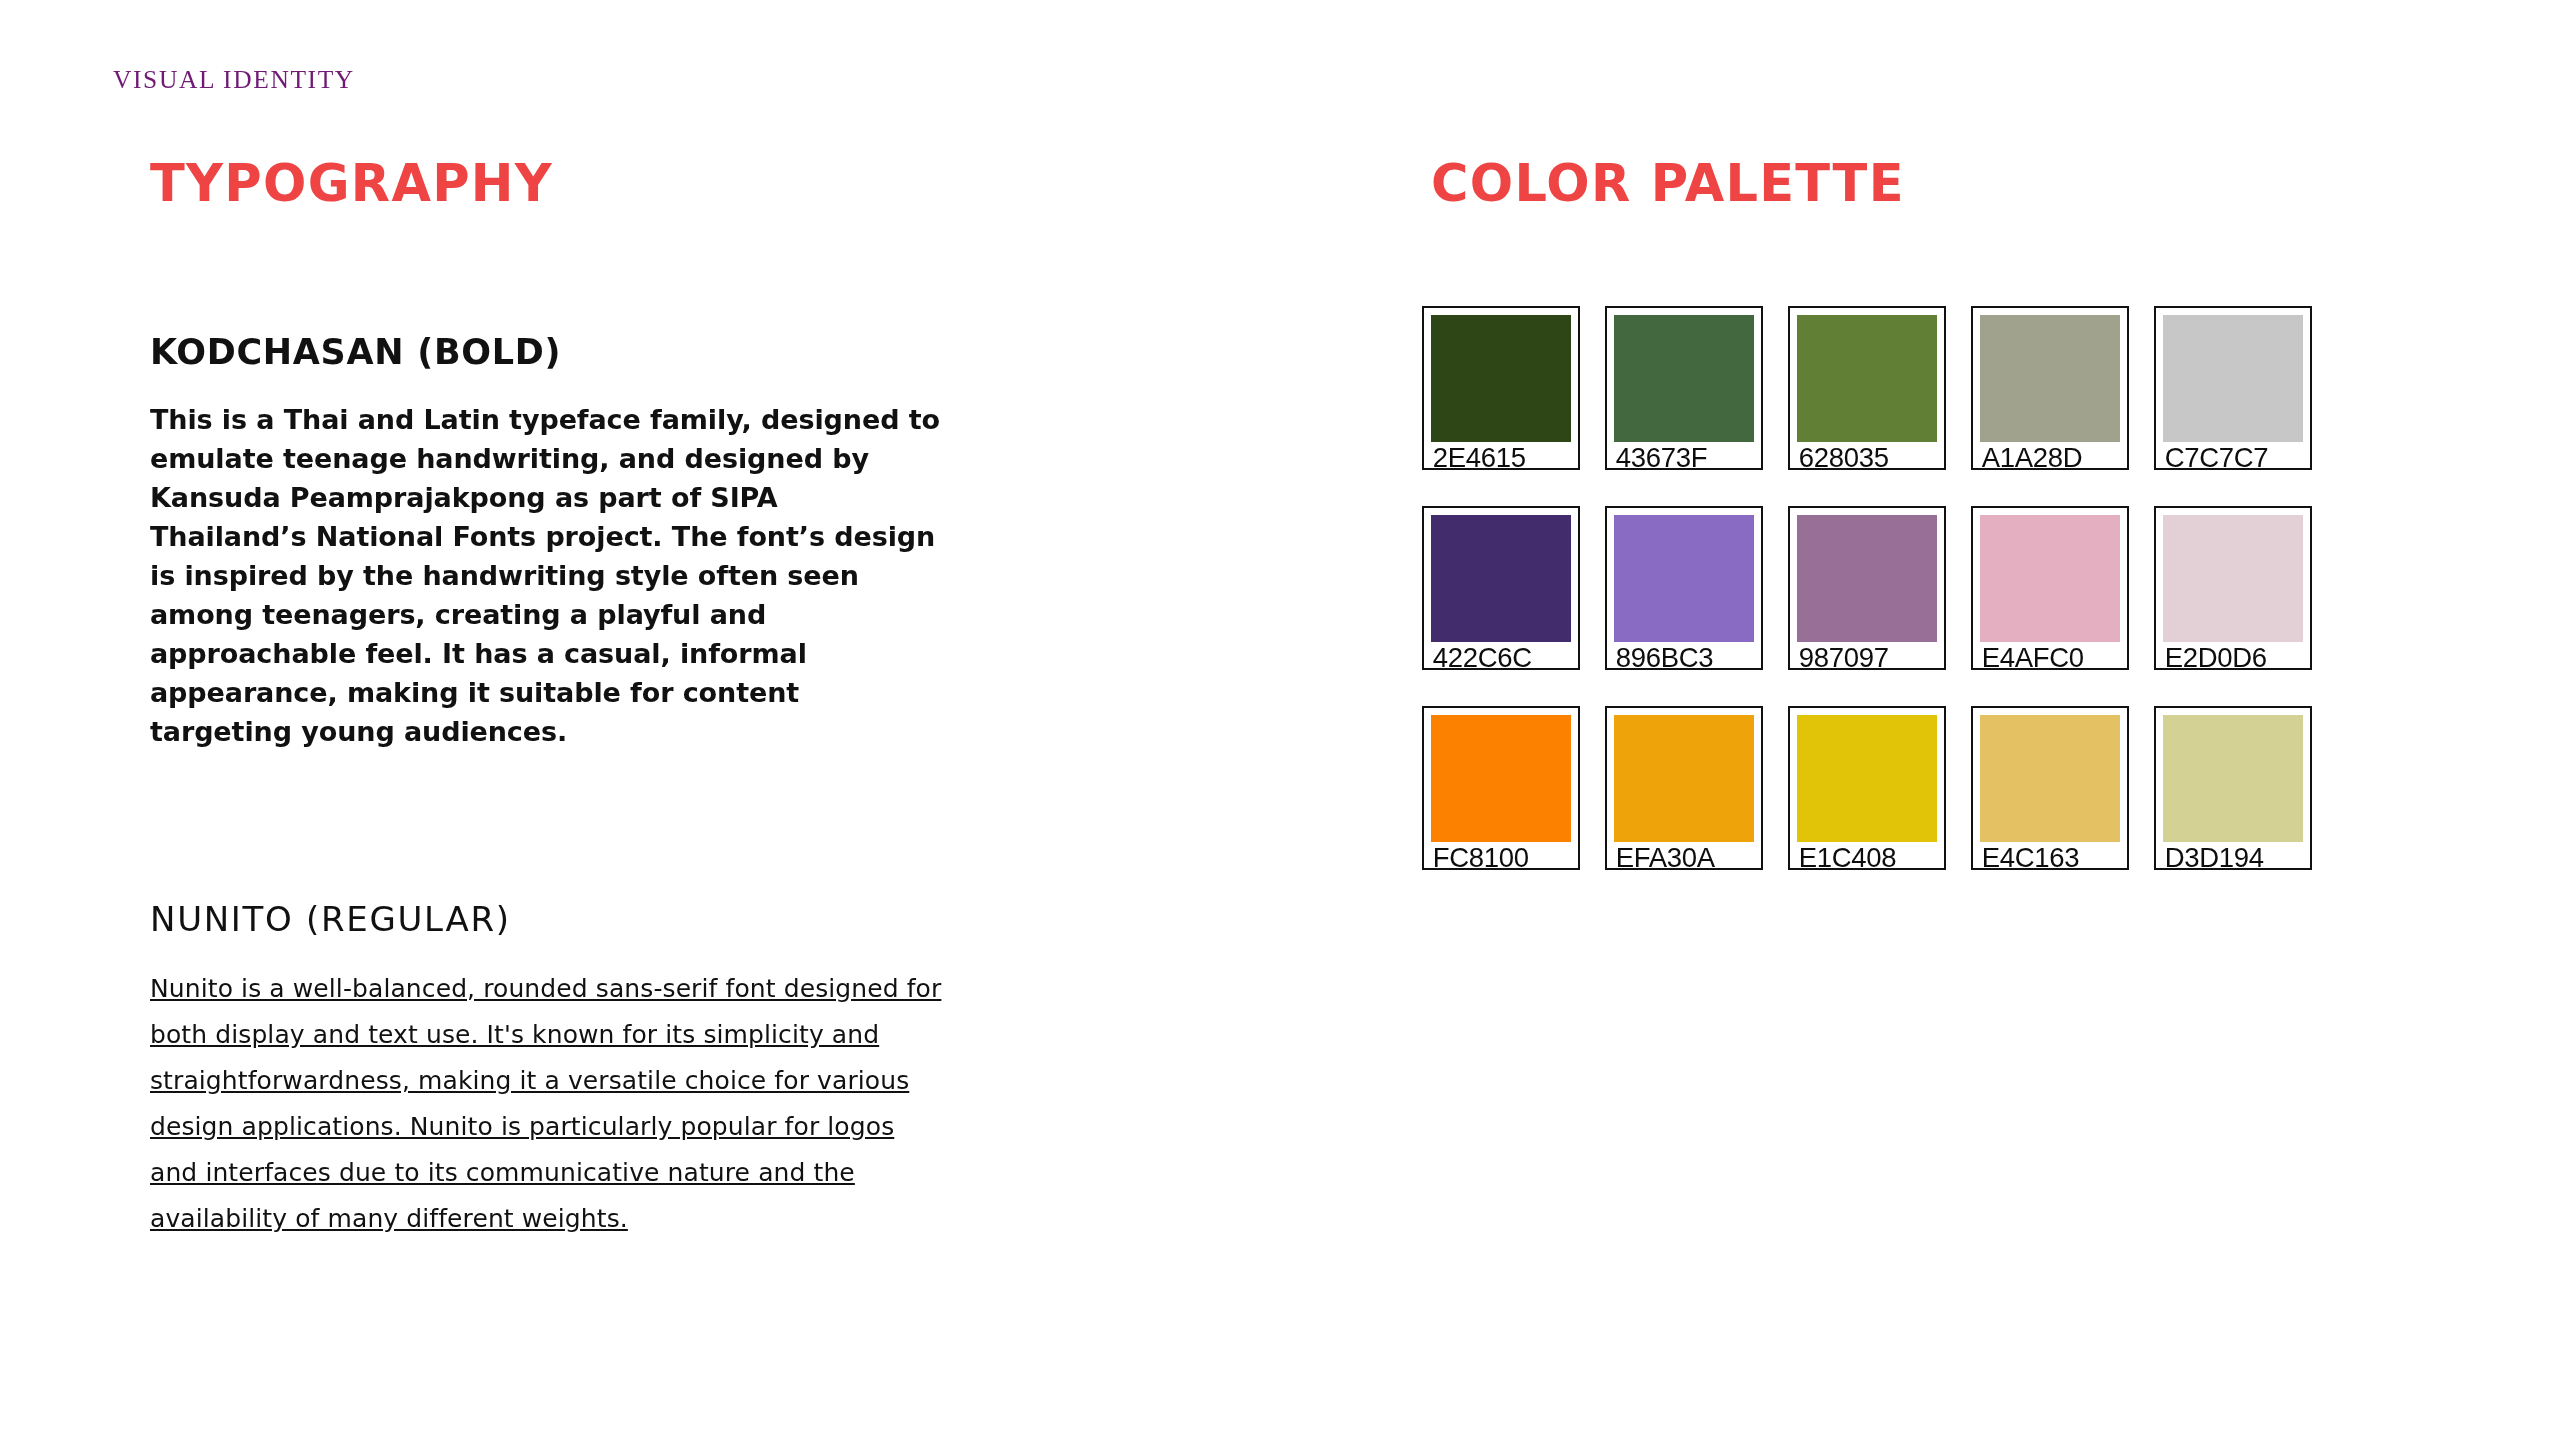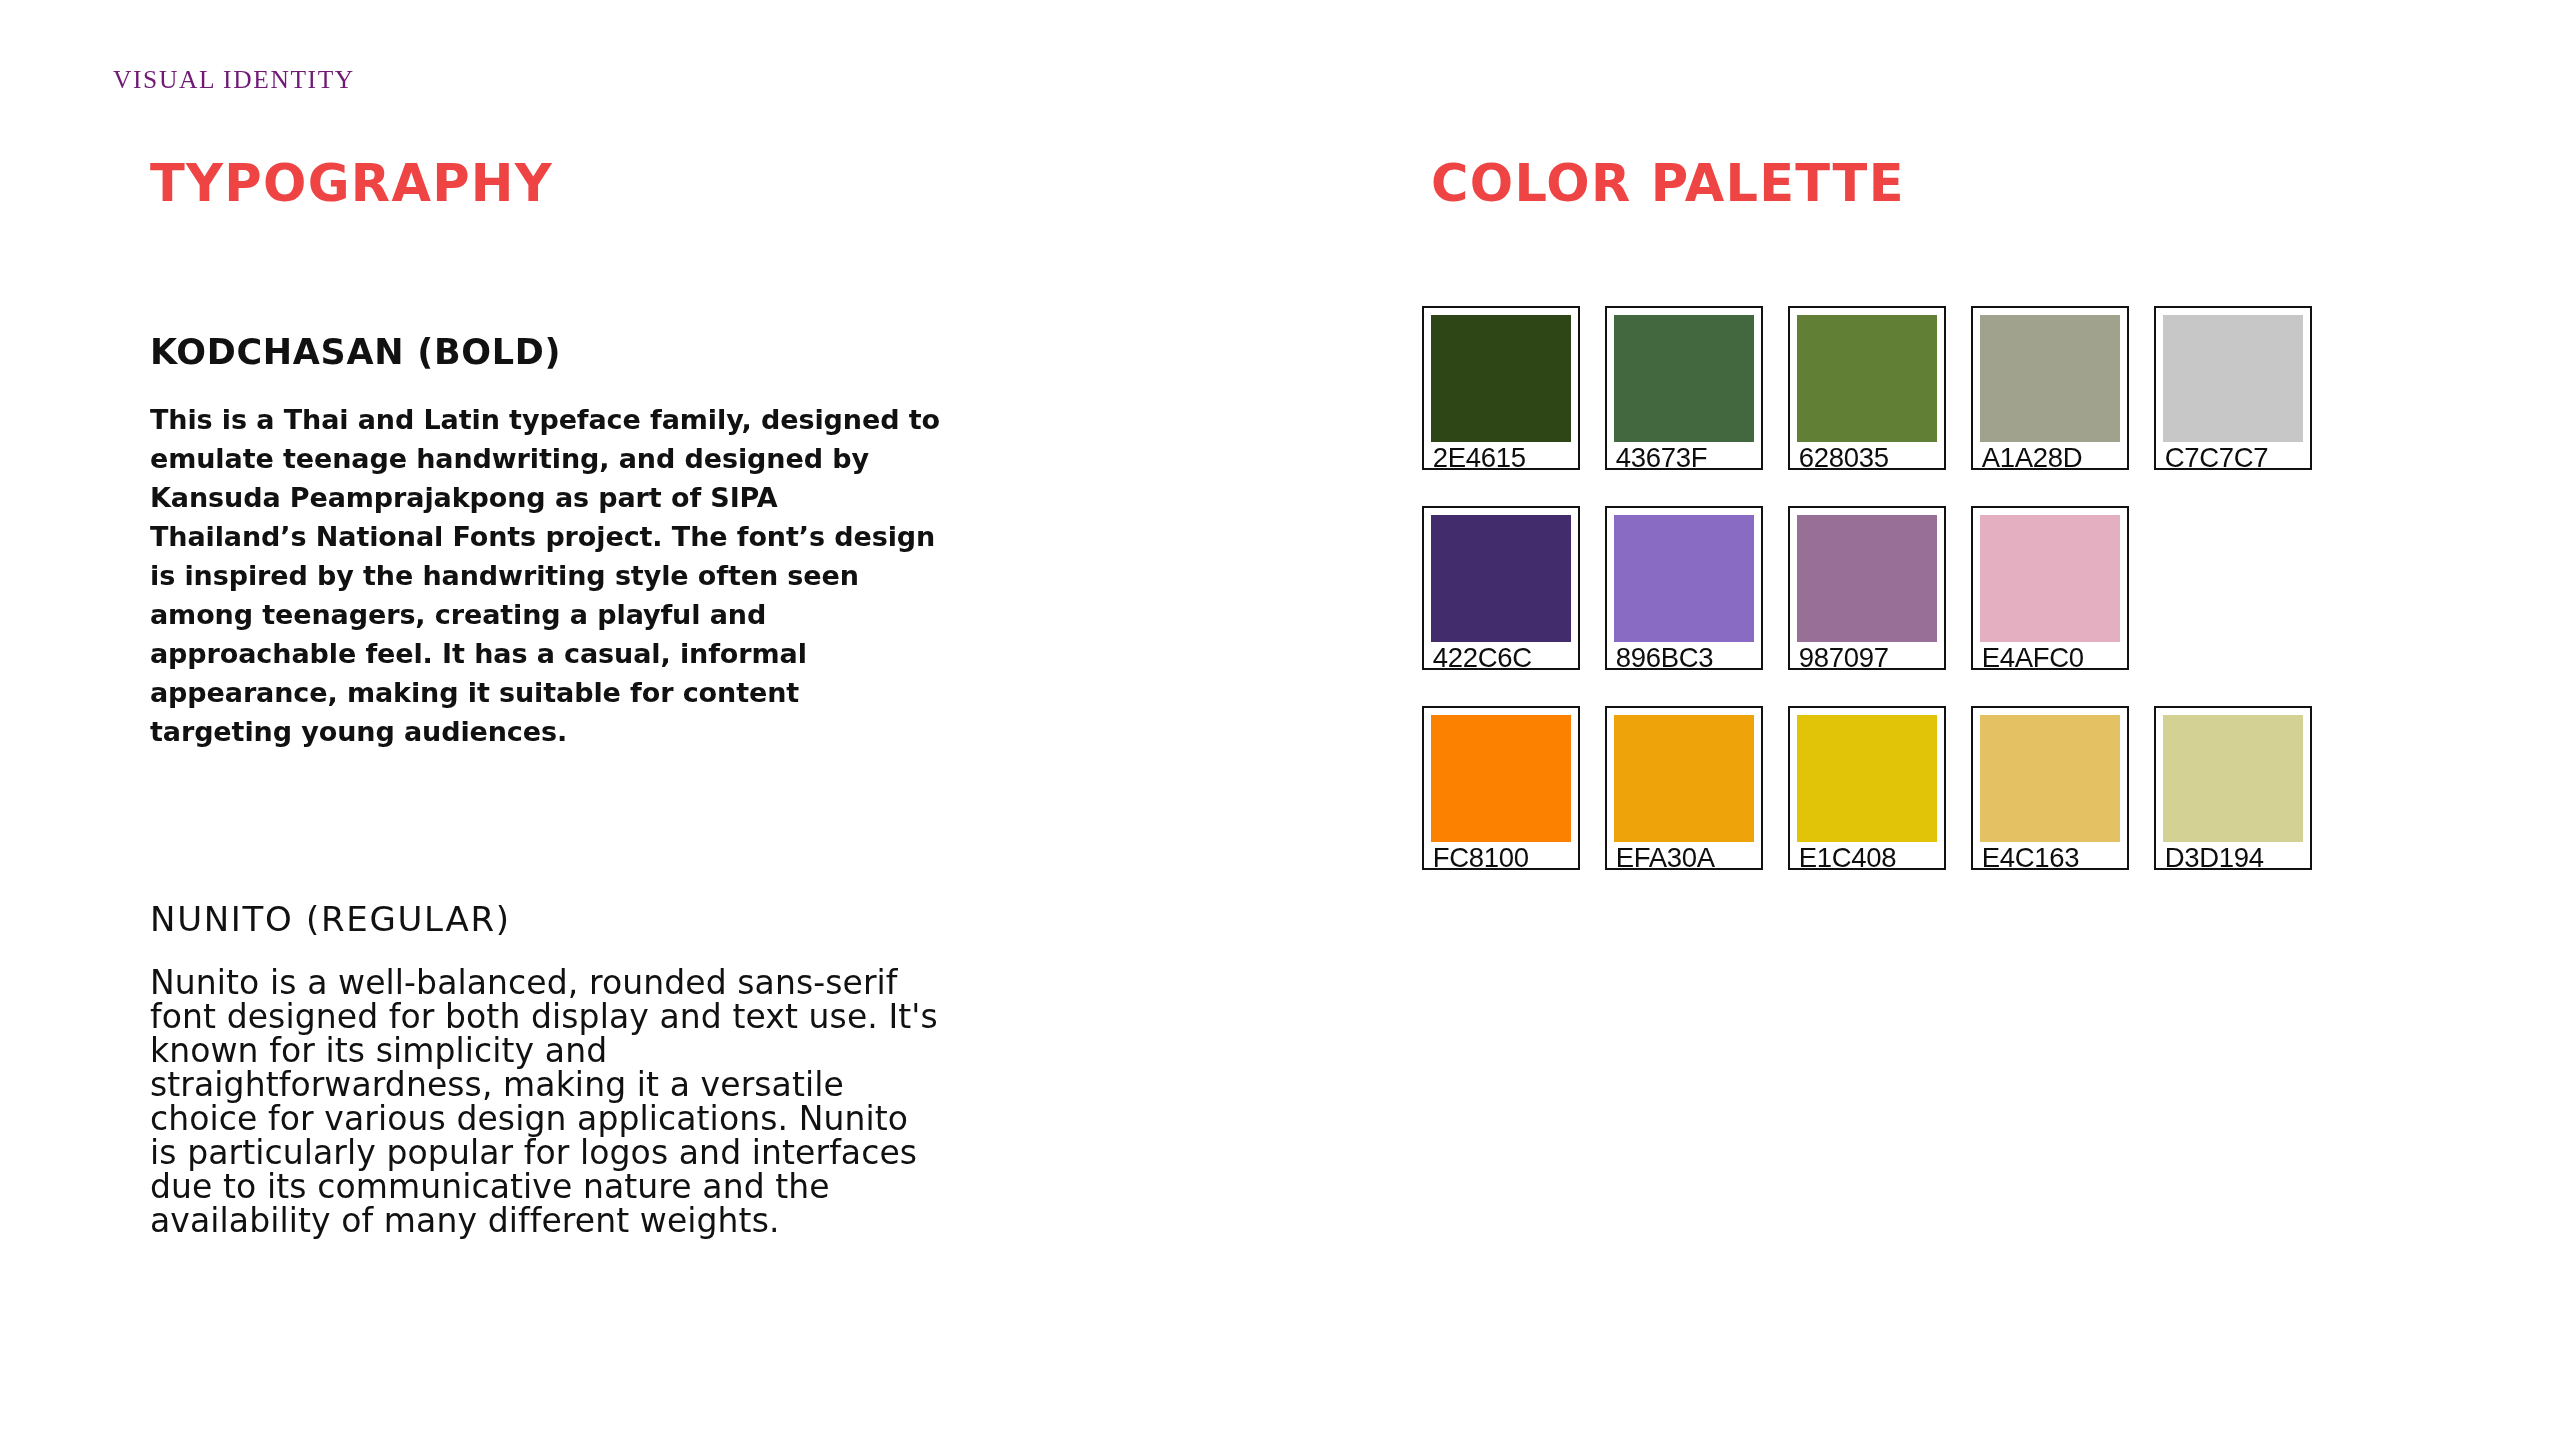--- a/index.html
+++ b/index.html
@@ -75,24 +75,25 @@
   }
   .font-sample.bold {
     font-weight: 700;
     font-size: 27px;
     line-height: 39px;
     width: 792px;
     letter-spacing: -0.1px;
   }
   .font-sample.regular {
     font-weight: 400;
-    font-size: 33px;
-    line-height: 34px;
+    font-size: 25px;
+    line-height: 46px;
     width: 792px;
     letter-spacing: 0.1px;
+    text-decoration: underline;
   }
 
   
   #palette-grid {
     position: absolute;
     left: 1422px;
     top: 306px;
     width: 899px;
   }
   .swatch-row {
@@ -184,20 +185,24 @@
         <div class="swatch-hex">896BC3</div>
       </div>
       <div class="swatch-card">
         <div class="swatch-chip" style="background: rgb(152, 112, 151);"></div>
         <div class="swatch-hex">987097</div>
       </div>
       <div class="swatch-card">
         <div class="swatch-chip" style="background: rgb(228, 175, 192);"></div>
         <div class="swatch-hex">E4AFC0</div>
       </div>
+      <div class="swatch-card">
+        <div class="swatch-chip" style="background: rgb(226, 208, 214);"></div>
+        <div class="swatch-hex">E2D0D6</div>
+      </div>
     </div>
     <div class="swatch-row">
       <div class="swatch-card">
         <div class="swatch-chip" style="background: rgb(252, 129, 0);"></div>
         <div class="swatch-hex">FC8100</div>
       </div>
       <div class="swatch-card">
         <div class="swatch-chip" style="background: rgb(239, 163, 10);"></div>
         <div class="swatch-hex">EFA30A</div>
       </div>

